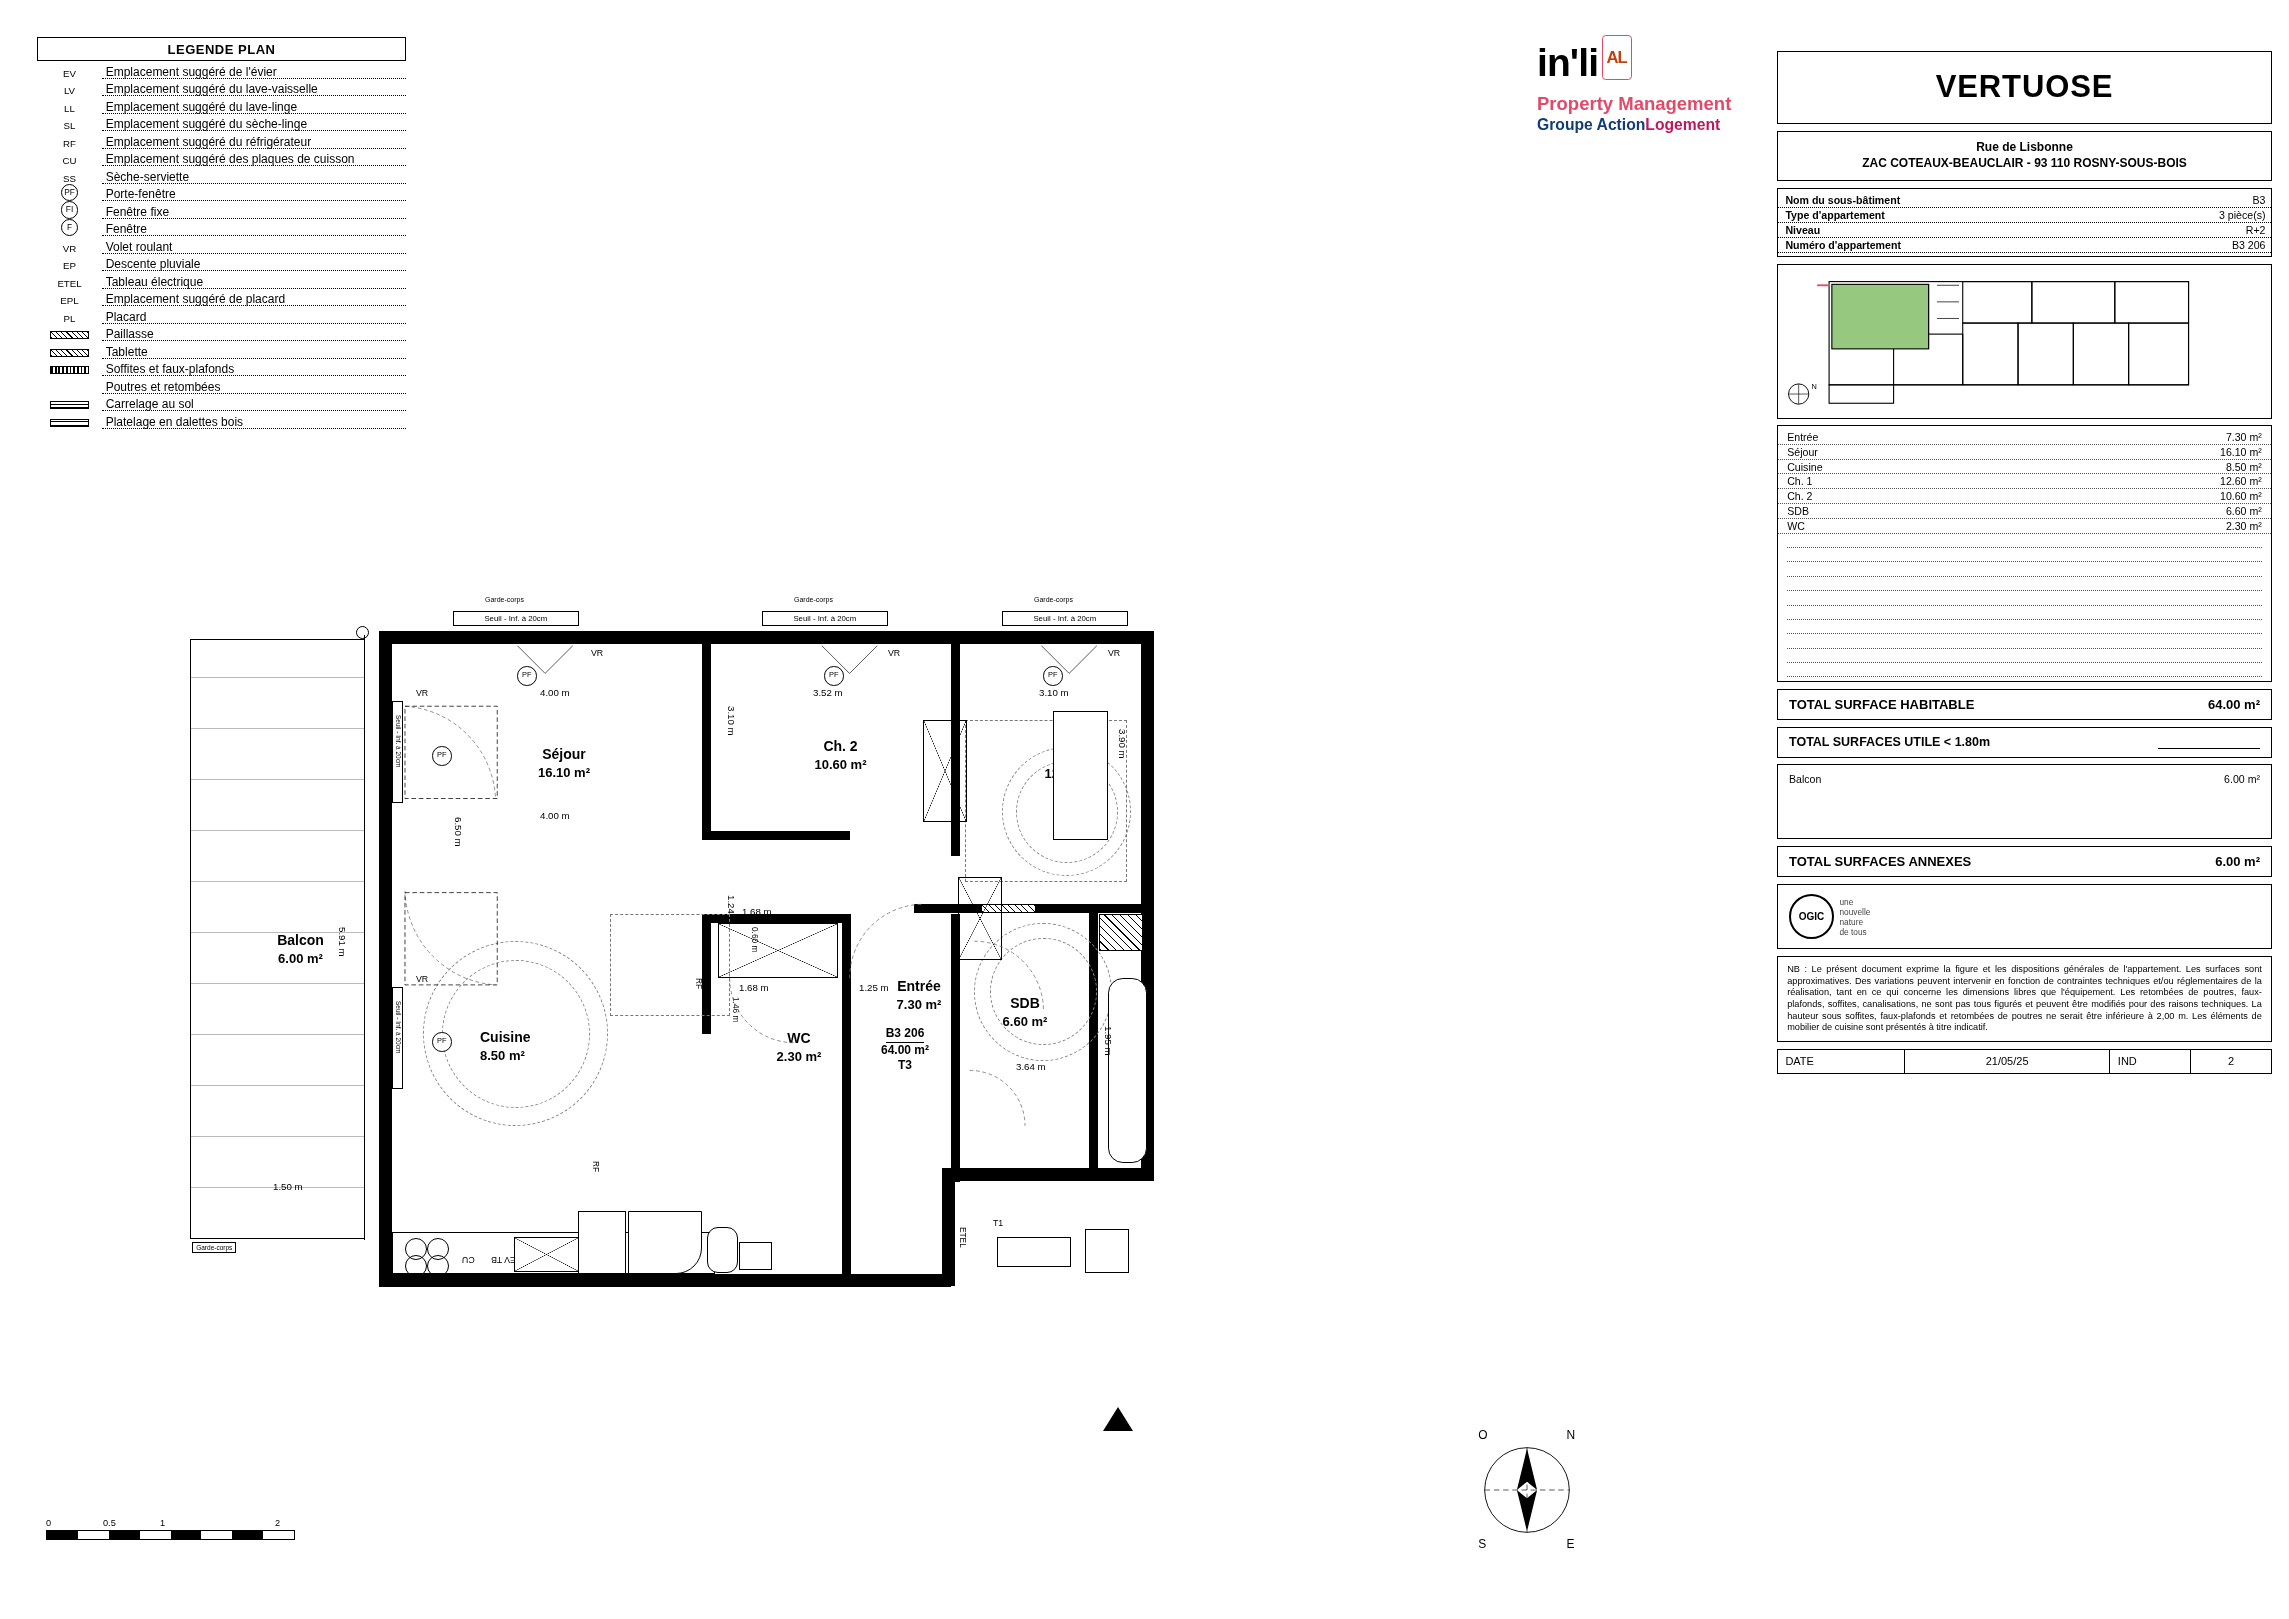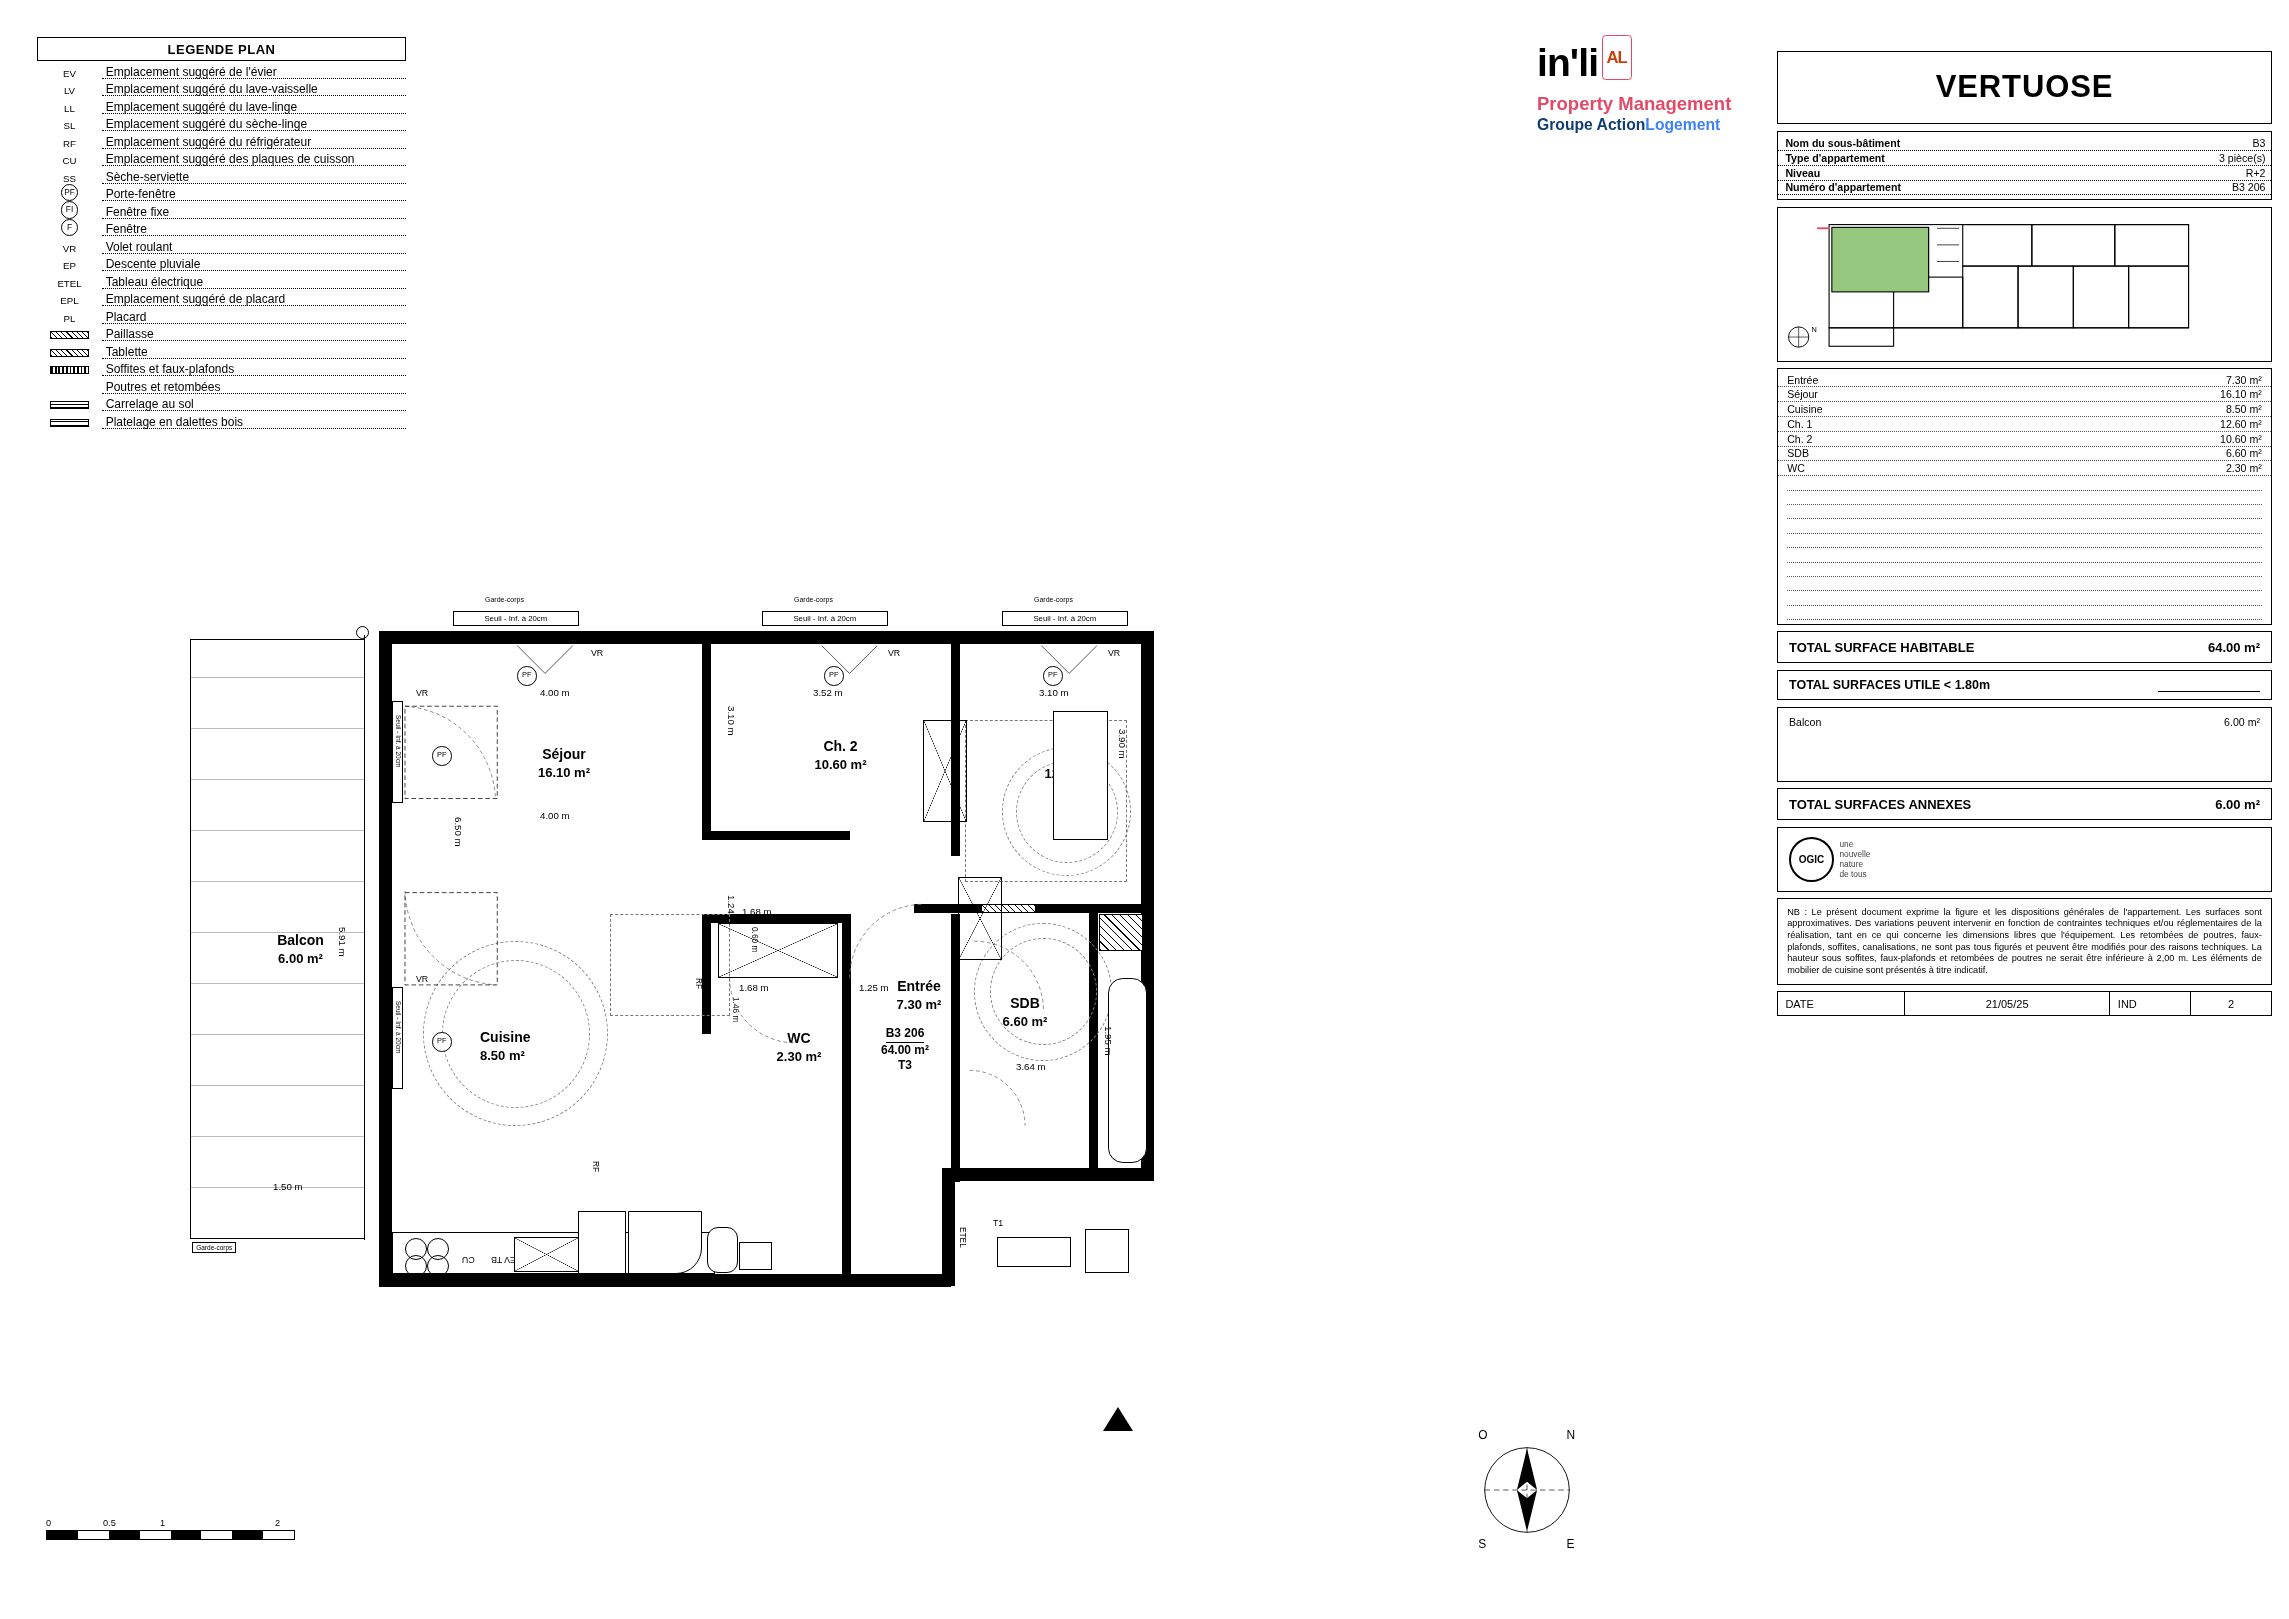--- a/index.html
+++ b/index.html
@@ -16,21 +16,21 @@
   .sym-grid{background:repeating-linear-gradient(0deg,#000 0 0.9px,#fff 0.9px 2.8px),repeating-linear-gradient(90deg,#000 0 0.9px,#fff 0.9px 2.8px);}
   .sym-brick{background:repeating-linear-gradient(0deg,#000 0 0.9px,#fff 0.9px 3.7px),repeating-linear-gradient(90deg,#000 0 0.9px,#fff 0.9px 4.6px);}
   .sym-dot{background:repeating-linear-gradient(90deg,#000 0 1.8px,#fff 1.8px 3.7px),repeating-linear-gradient(0deg,#000 0 1.8px,#fff 1.8px 3.7px);}
   .circ{display:inline-block;width:15.7px;height:15.7px;border:0.9px solid #000;border-radius:50%;font-size:8.3px;line-height:14.8px;text-align:center;}
   
   #brand{left:1537px;top:42px;width:268px;text-align:left;}
   .inli{font-size:39px;font-weight:bold;letter-spacing:-0.9px;line-height:41px;}
   .inli .al{display:inline-block;position:relative;top:-13px;margin-left:3.7px;font-size:16.6px;color:#c2410c;border:1.8px solid #E24A68;border-radius:3.7px;padding:0.9px 3.7px;}
   .pm{font-size:18.5px;font-weight:bold;color:#E24A68;line-height:22px;}
   .ga{font-size:15.7px;font-weight:bold;color:#123D74;line-height:20px;}
-  .ga b{color:#3b82f6;}
+  .ga b{color:#be185d;}
   
   #right{left:1777px;top:51px;width:495px;}
   .panel{border:0.9px solid #000;box-sizing:border-box;width:100%;margin-bottom:6.5px;}
   #prog-title{font-size:31px;font-weight:bold;text-align:center;padding:16.6px 0 18.5px;letter-spacing:0.9px;}
   #addr{font-size:12px;font-weight:bold;text-align:center;padding:8.3px 0 9.2px;line-height:15.7px;}
   .kv{display:flex;justify-content:space-between;font-size:10.6px;border-bottom:0.9px dotted #000;padding:0.9px 5.5px 0.9px 7.4px;}
   .kv .k{font-weight:bold;}
   .kv .v{}
   #keyplan{height:155px;position:relative;overflow:hidden;}
   .surf-row{display:flex;justify-content:space-between;font-size:10.6px;border-bottom:0.9px dotted #555;padding:0.9px 9.2px 0.9px 9.2px;}
@@ -176,20 +176,26 @@
   <div class="pm">Property Management</div>
   <div class="ga"><span>Groupe Action</span><b>Logement</b></div>
 </div>
 
 <div class="abs" id="right">
 
   <div class="panel">
     <div id="prog-title">VERTUOSE</div>
   </div>
 
+  <div class="panel">
+    <div id="addr">
+      <div>Rue de Lisbonne</div>
+      <div>ZAC COTEAUX-BEAUCLAIR - 93 110 ROSNY-SOUS-BOIS</div>
+    </div>
+  </div>
 
   <div class="panel" style="padding:4.6px 0 3.7px;">
     <div id="info-rows">
         <div class="kv">
           <span class="k">Nom du sous-bâtiment</span>
           <span class="v">B3</span>
         </div>
         <div class="kv">
           <span class="k">Type d'appartement</span>
           <span class="v">3 pièce(s)</span>

